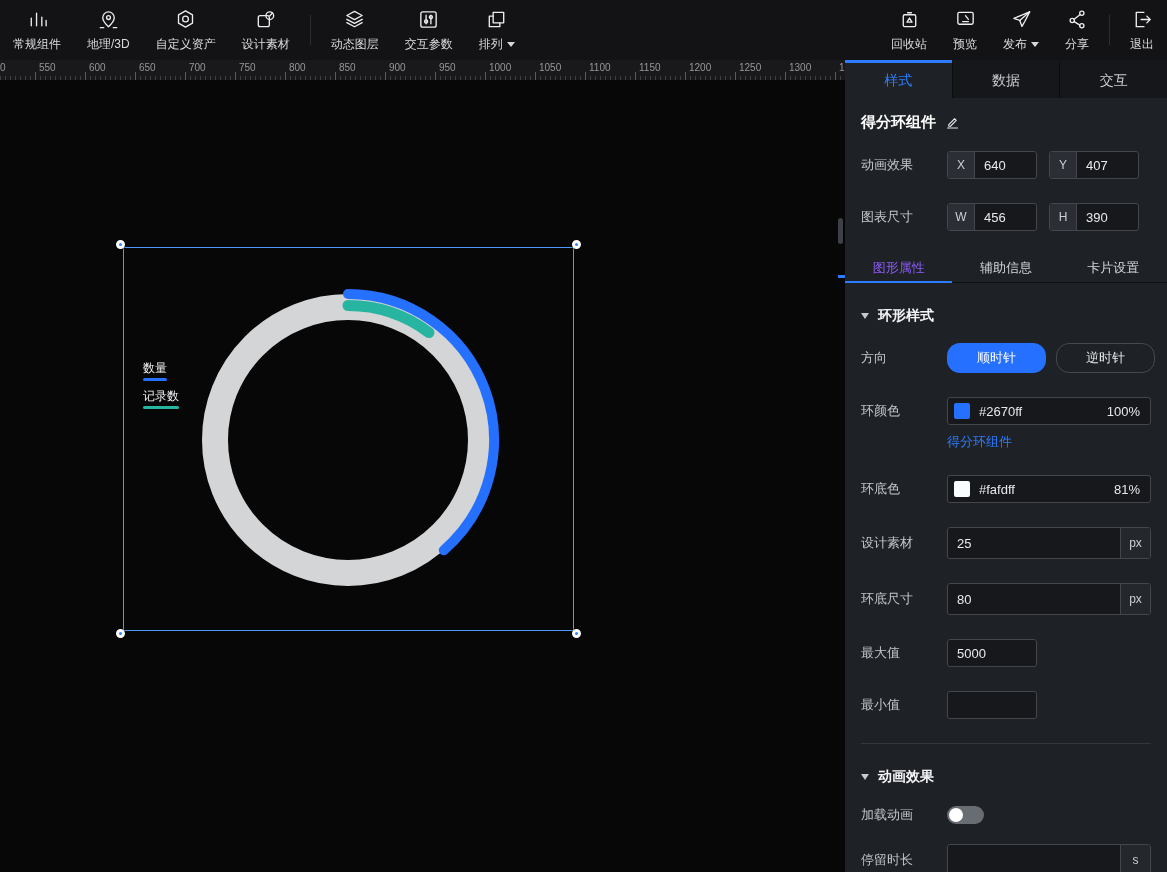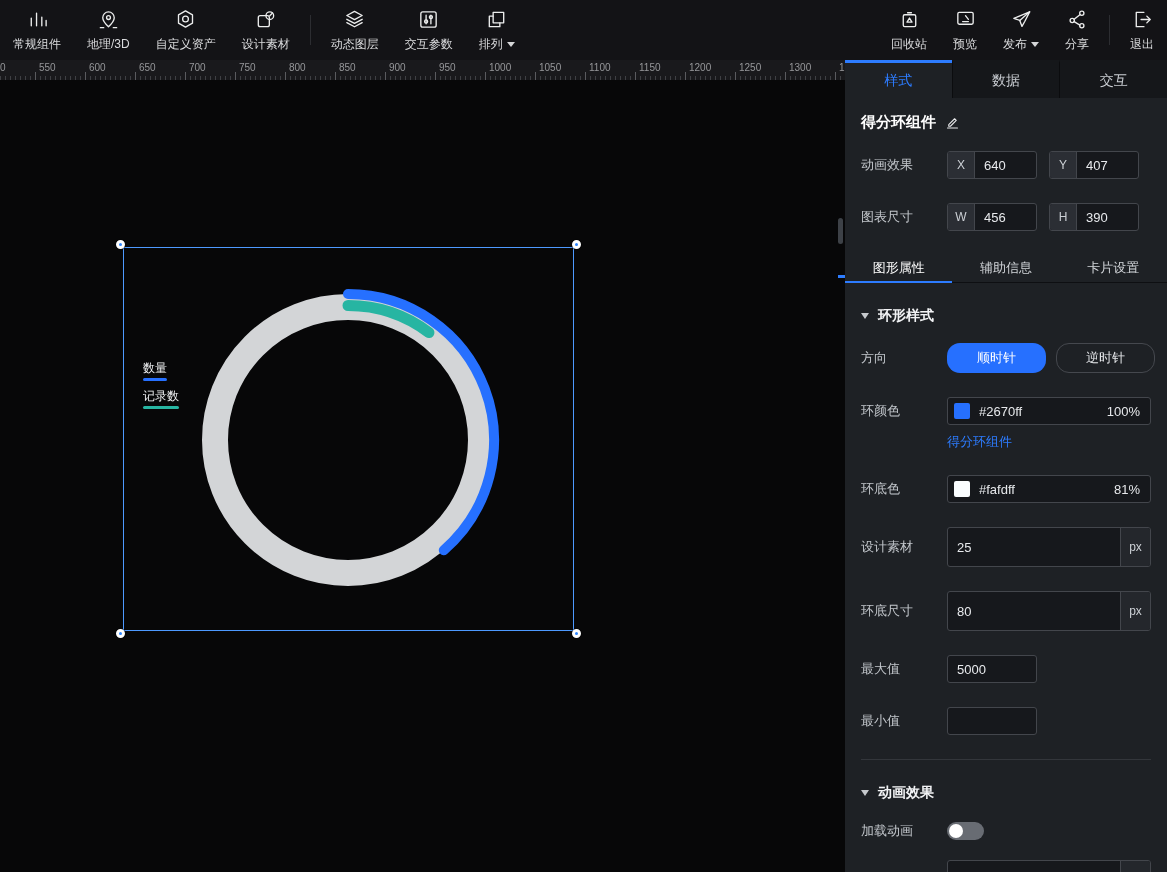--- a/index.html
+++ b/index.html
@@ -71,21 +71,21 @@
     overflow:hidden; background:#16181c; }
   .xy-prefix{ width:27px; flex:none; background:#2b2e34; border-right:1px solid #43464c;
     color:#ccd0d5; font-size:12px; display:flex; align-items:center; justify-content:center; }
   .xy input, .input-suffix input, .input-plain input{
     flex:1; min-width:0; background:transparent; border:none; outline:none;
     color:#e8eaed; font-size:13px; padding:0 9px; font-family:inherit; }
 
   .subtabs{ display:flex; height:30px; margin:22px -16px 0; border-bottom:1px solid #0e0f12; }
   .subtab{ flex:1; display:flex; align-items:center; justify-content:center;
     font-size:13px; color:#d3d6da; cursor:pointer; position:relative; }
-  .subtab.active{ color:#ffffff; }
+  .subtab.active{ color:#8b5cf6; }
   .subtab.active::after{ content:""; position:absolute; left:0; right:0; bottom:-1px;
     height:2px; background:#2d7cff; }
 
   .sec-head{ display:flex; align-items:center; gap:9px; margin-top:24px;
     color:#f2f3f5; font-size:14px; font-weight:bold; cursor:pointer; }
   .tri{ width:0; height:0; border-left:4.5px solid transparent; border-right:4.5px solid transparent;
     border-top:6px solid #c6c9cd; }
 
   .btn-pair{ display:flex; gap:10px; }
   .seg-btn{ width:99px; height:30px; display:flex; align-items:center; justify-content:center;
@@ -93,21 +93,21 @@
   .seg-btn.on{ background:#2670ff; color:#fff; }
   .seg-btn.off{ border:1px solid #45484e; color:#e4e6e9; background:transparent; }
 
   .color-box{ width:208px; height:28px; border:1px solid #43464c; background:#16181c;
     border-radius:3px; display:flex; align-items:center; padding:0 10px 0 6px; gap:9px; cursor:pointer; }
   .swatch{ width:16px; height:16px; border-radius:2px; flex:none; }
   .hex{ flex:1; font-size:13px; color:#e6e8eb; }
   .opacity{ font-size:13px; color:#e6e8eb; }
   .link{ margin:8px 0 0 86px; font-size:13px; color:#2d7cff; cursor:pointer; width:fit-content; }
 
-  .input-suffix{ width:208px; height:40px; border:1px solid #43464c; border-radius:3px;
+  .input-suffix{ width:208px; height:32px; border:1px solid #43464c; border-radius:3px;
     display:flex; overflow:hidden; background:#16181c;gap:36px; }
   .suffix{ width:30px; flex:none; border-left:1px solid #43464c; background:#24272c;
     color:#ccd0d5; font-size:12px; display:flex; align-items:center; justify-content:center; }
   .input-plain{ width:90px; height:28px; border:1px solid #43464c; border-radius:3px;
     background:#16181c; display:flex; }
 
   .divider{ height:1px; background:#33363b; margin-top:24px; }
 
   .toggle{ width:37px; height:18px; border-radius:9px; background:#686c73;
     position:relative; cursor:pointer; }

